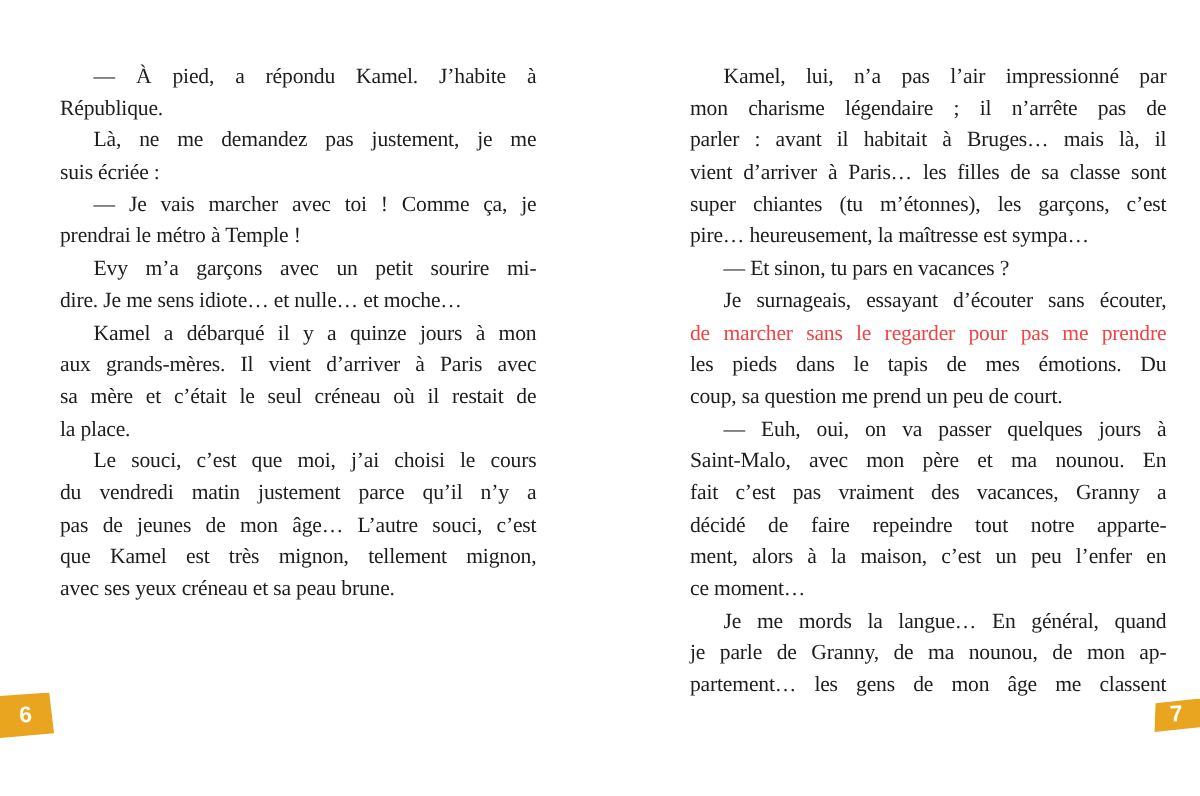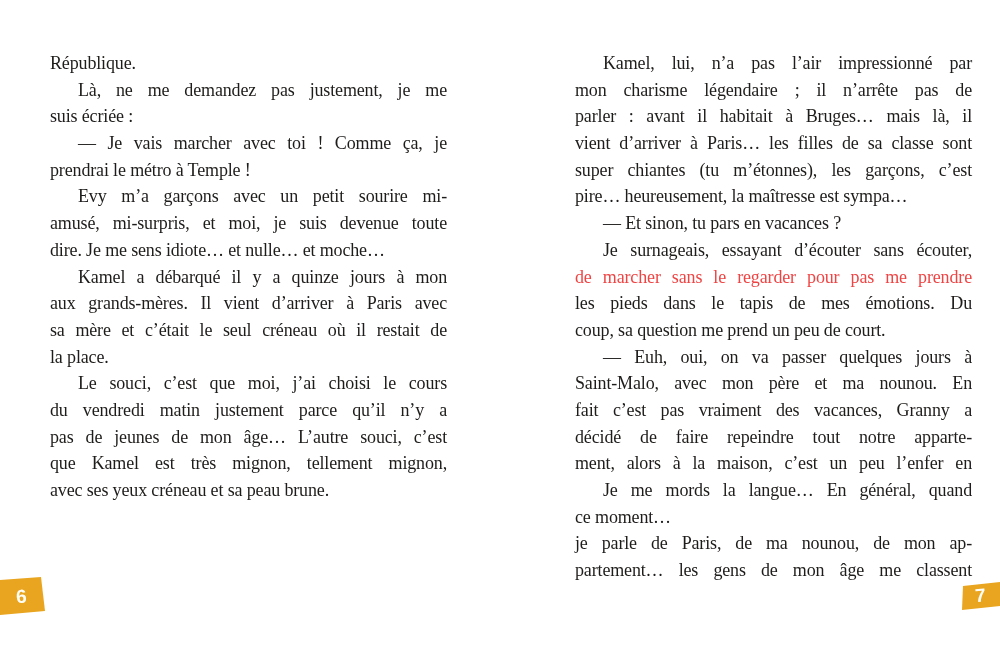--- a/index.html
+++ b/index.html
@@ -62,27 +62,27 @@
     font-size: 19px;
     transform: rotate(-4deg);
   }
 </style>
 </head>
 <body style="background: rgb(255, 255, 255);">
 
 <div class="spread">
 
   <div class="column column-left" id="col-0">
+      <div class="line j ind" style="color: rgb(31, 29, 27);">— À pied, a répondu Kamel. J’habite à</div>
       <div class="line" style="color: rgb(31, 29, 27);">République.</div>
       <div class="line j ind" style="color: rgb(31, 29, 27);">Là, ne me demandez pas justement, je me</div>
       <div class="line" style="color: rgb(31, 29, 27);">suis écriée :</div>
       <div class="line j ind" style="color: rgb(31, 29, 27);">— Je vais marcher avec toi ! Comme ça, je</div>
       <div class="line" style="color: rgb(31, 29, 27);">prendrai le métro à Temple !</div>
       <div class="line j ind" style="color: rgb(31, 29, 27);">Evy m’a garçons avec un petit sourire mi-</div>
-      <div class="line j" style="color: rgb(31, 29, 27);">amusé, mi-surpris, et moi, je suis devenue toute</div>
       <div class="line" style="color: rgb(31, 29, 27);">dire. Je me sens idiote… et nulle… et moche…</div>
       <div class="line j ind" style="color: rgb(31, 29, 27);">Kamel a débarqué il y a quinze jours à mon</div>
       <div class="line j" style="color: rgb(31, 29, 27);">aux grands-mères. Il vient d’arriver à Paris avec</div>
       <div class="line j" style="color: rgb(31, 29, 27);">sa mère et c’était le seul créneau où il restait de</div>
       <div class="line" style="color: rgb(31, 29, 27);">la place.</div>
       <div class="line j ind" style="color: rgb(31, 29, 27);">Le souci, c’est que moi, j’ai choisi le cours</div>
       <div class="line j" style="color: rgb(31, 29, 27);">du vendredi matin justement parce qu’il n’y a</div>
       <div class="line j" style="color: rgb(31, 29, 27);">pas de jeunes de mon âge… L’autre souci, c’est</div>
       <div class="line j" style="color: rgb(31, 29, 27);">que Kamel est très mignon, tellement mignon,</div>
       <div class="line" style="color: rgb(31, 29, 27);">avec ses yeux créneau et sa peau brune.</div>
@@ -98,23 +98,23 @@
       <div class="line ind" style="color: rgb(31, 29, 27);">— Et sinon, tu pars en vacances ?</div>
       <div class="line j ind" style="color: rgb(31, 29, 27);">Je surnageais, essayant d’écouter sans écouter,</div>
       <div class="line j" style="color: #ef4444;">de marcher sans le regarder pour pas me prendre</div>
       <div class="line j" style="color: rgb(31, 29, 27);">les pieds dans le tapis de mes émotions. Du</div>
       <div class="line" style="color: rgb(31, 29, 27);">coup, sa question me prend un peu de court.</div>
       <div class="line j ind" style="color: rgb(31, 29, 27);">— Euh, oui, on va passer quelques jours à</div>
       <div class="line j" style="color: rgb(31, 29, 27);">Saint-Malo, avec mon père et ma nounou. En</div>
       <div class="line j" style="color: rgb(31, 29, 27);">fait c’est pas vraiment des vacances, Granny a</div>
       <div class="line j" style="color: rgb(31, 29, 27);">décidé de faire repeindre tout notre apparte-</div>
       <div class="line j" style="color: rgb(31, 29, 27);">ment, alors à la maison, c’est un peu l’enfer en</div>
+      <div class="line" style="color: rgb(31, 29, 27);">ce moment…</div>
       <div class="line j ind" style="color: rgb(31, 29, 27);">Je me mords la langue… En général, quand</div>
-      <div class="line" style="color: rgb(31, 29, 27);">ce moment…</div>
-      <div class="line j" style="color: rgb(31, 29, 27);">je parle de Paris, de ma nounou, de mon ap-</div>
+      <div class="line j" style="color: rgb(31, 29, 27);">je parle de Granny, de ma nounou, de mon ap-</div>
       <div class="line j" style="color: rgb(31, 29, 27);">partement… les gens de mon âge me classent</div>
     </div>
 
   <div class="badge badge-left" style="background: rgb(233, 165, 31);">
     <span class="badge-num" style="color: rgb(255, 253, 245);">6</span>
   </div>
 
   <div class="badge badge-right" style="background: rgb(233, 165, 31);">
     <span class="badge-num" style="color: rgb(255, 253, 245);">7</span>
   </div>

